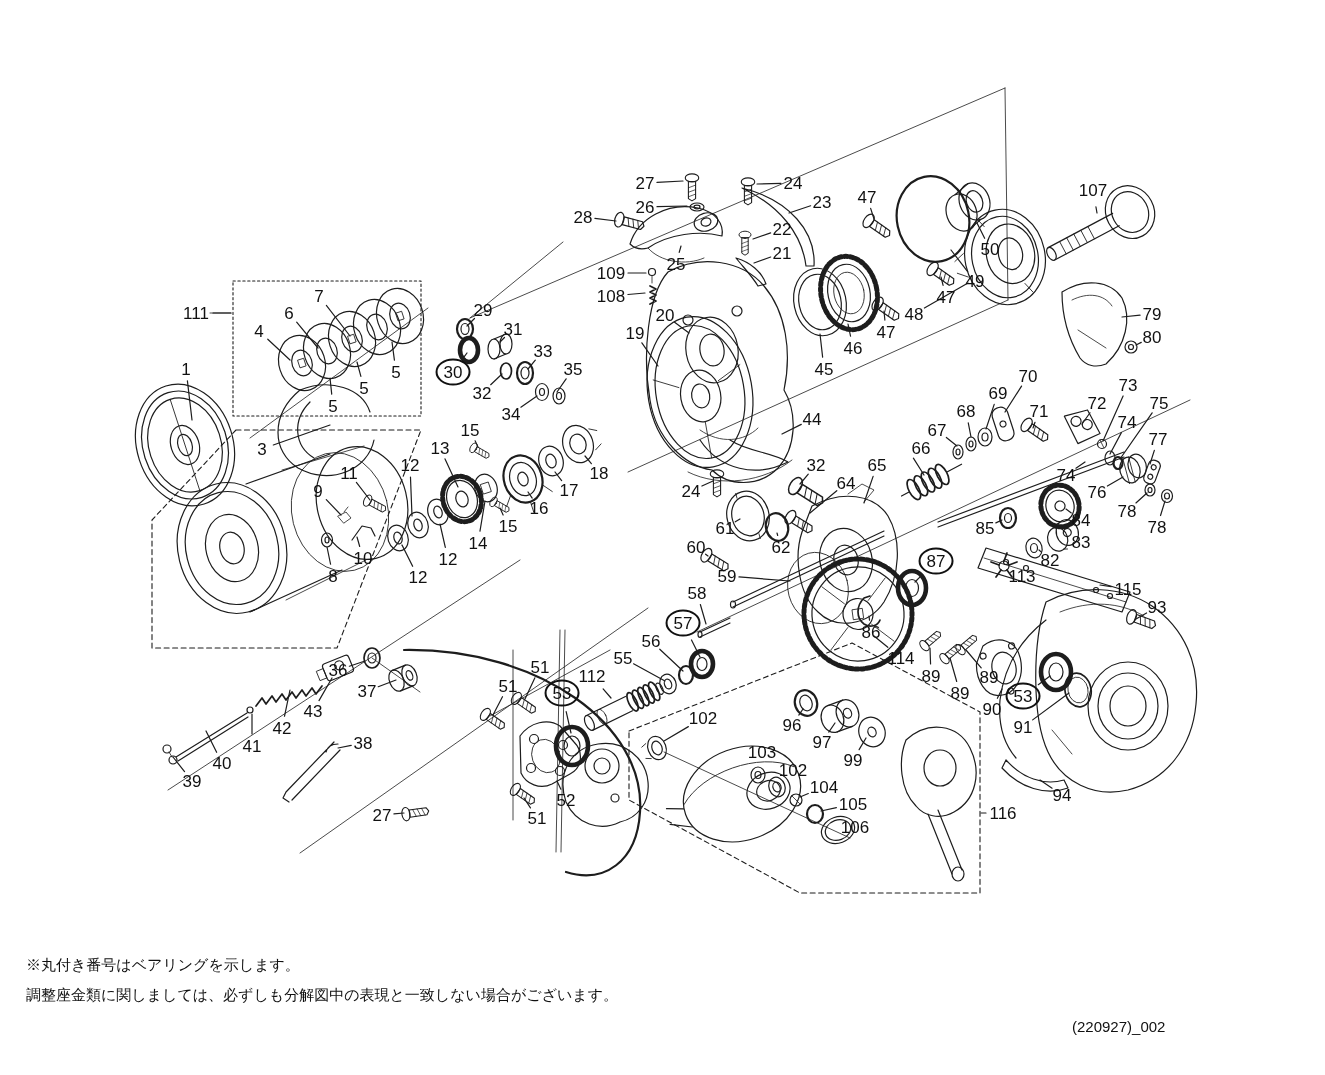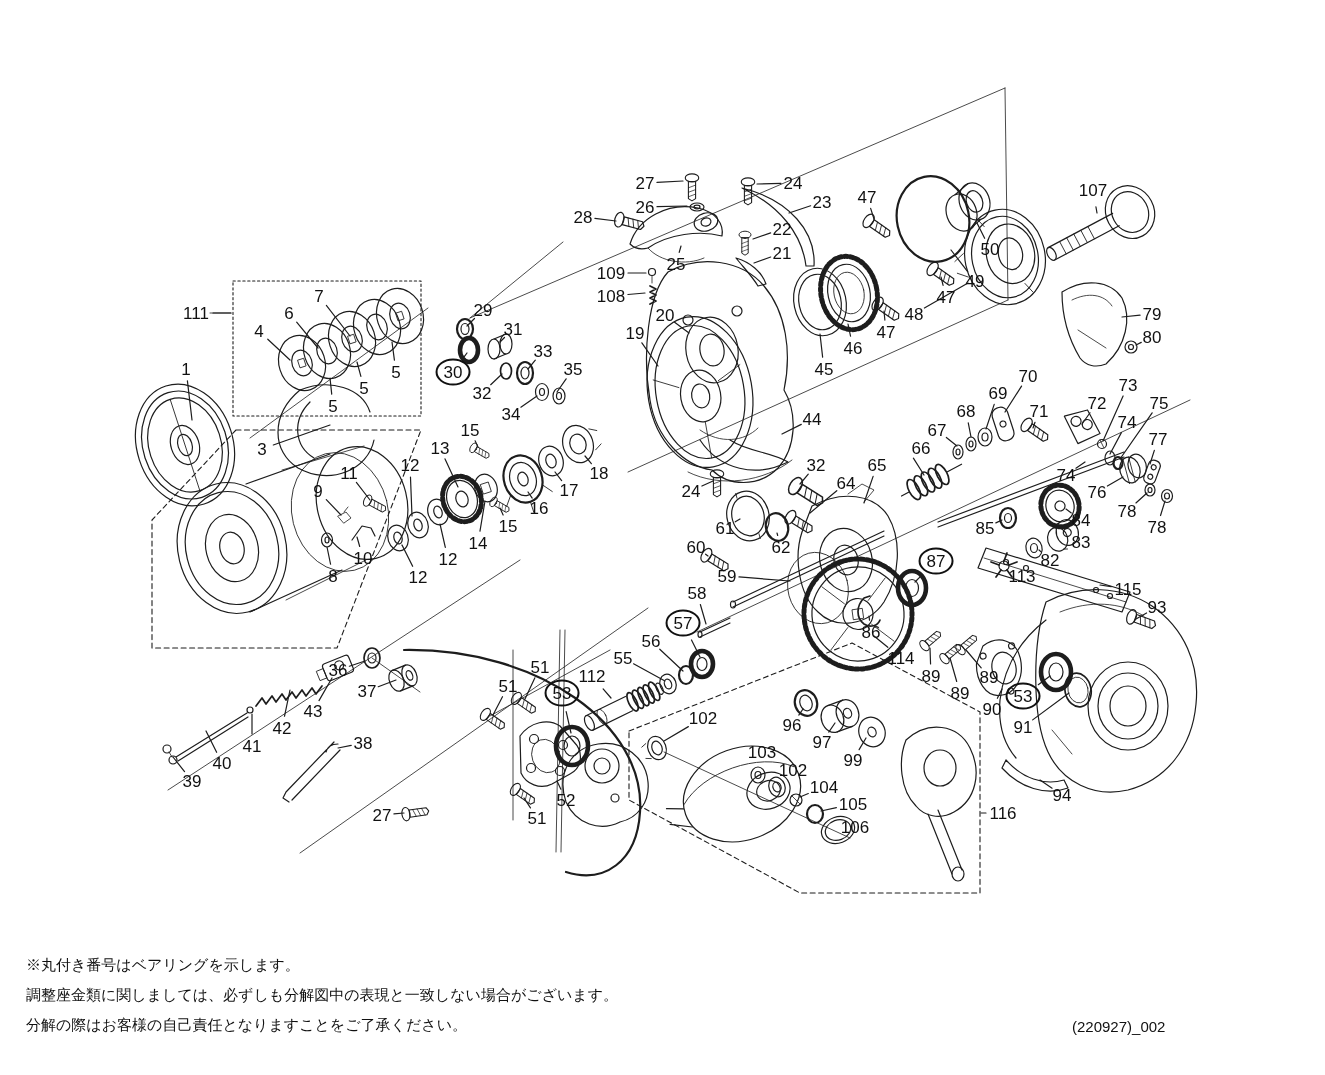--- a/index.html
+++ b/index.html
@@ -756,16 +756,15 @@
       <div class="plabel" style="left: 252px; top: 746px;">41</div>
       <div class="plabel" style="left: 222px; top: 763px;">40</div>
       <div class="plabel" style="left: 192px; top: 781px;">39</div>
       <div class="plabel" style="left: 363px; top: 743px;">38</div>
       <div class="plabel" style="left: 382px; top: 815px;">27</div>
     </div>
 
   <div class="notes">
     <div>※丸付き番号はベアリングを示します。</div>
     <div>調整座金類に関しましては、必ずしも分解図中の表現と一致しない場合がございます。</div>
-    <div>分解の際はお客様の自己責任となりますことをご了承ください。</div>
   </div>
   <div class="docnum">(220927)_002</div>
 </div>
 
 </body></html>

